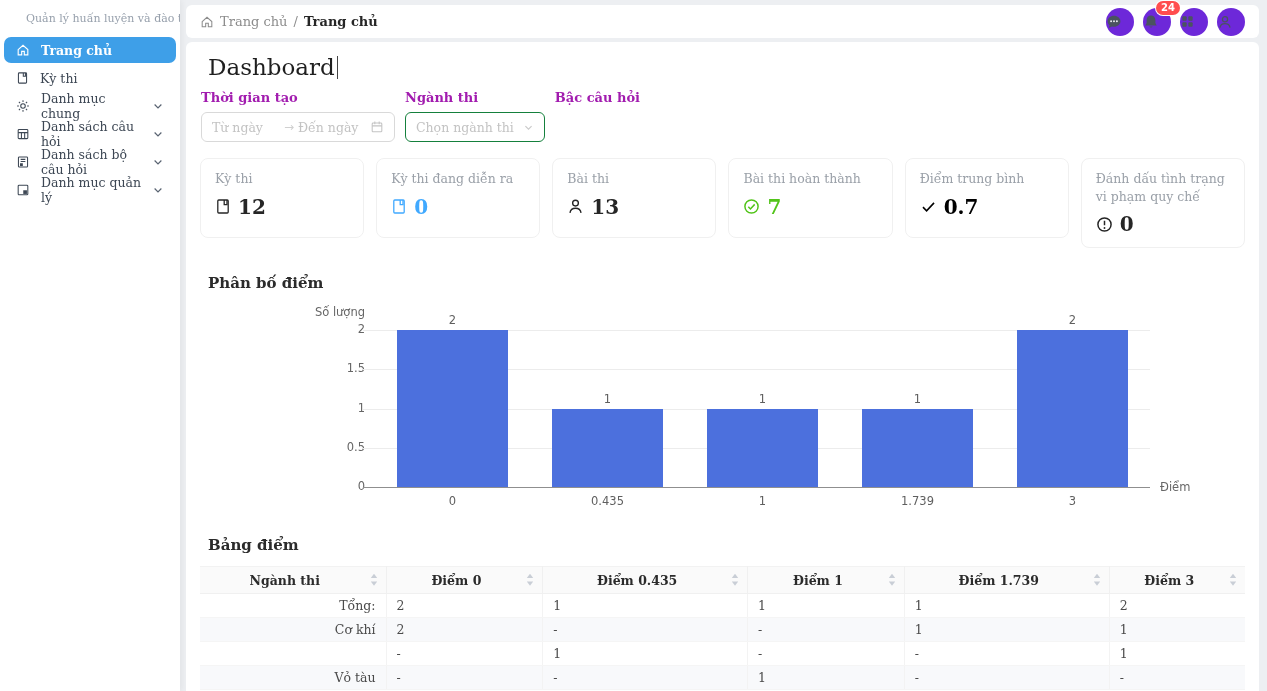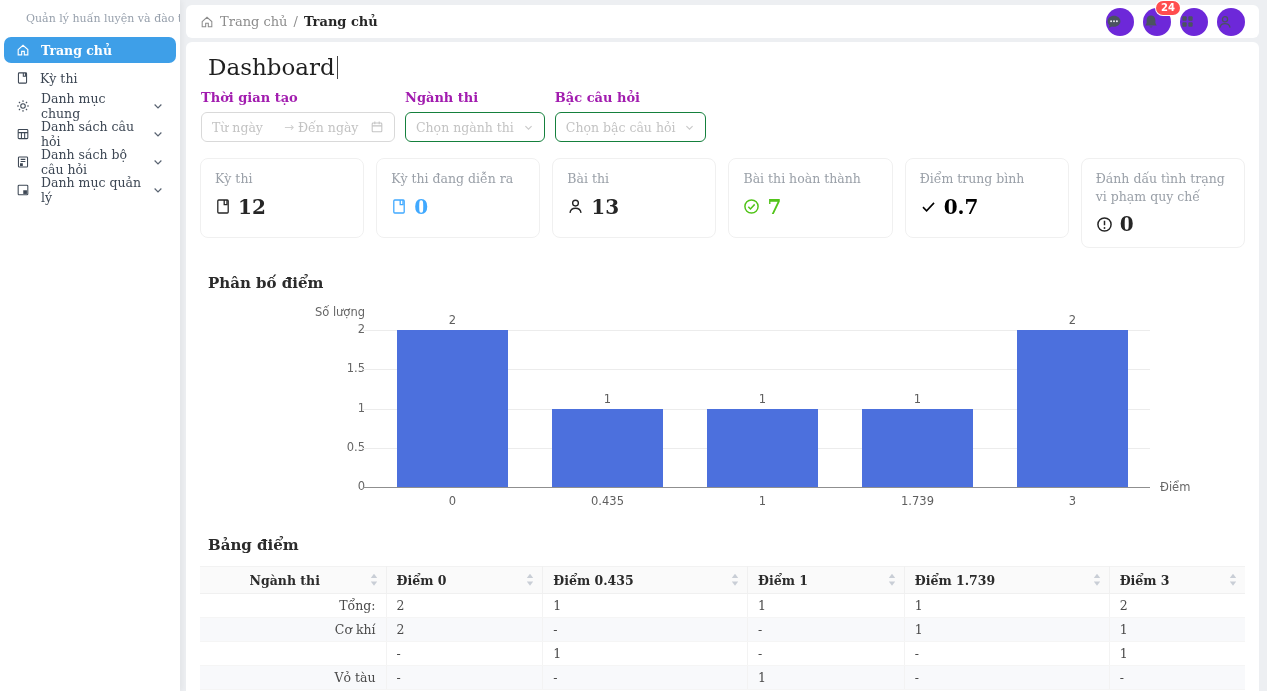--- a/index.html
+++ b/index.html
@@ -69,21 +69,21 @@
   .gridline{position:absolute;height:0;border-top:1px solid #ececec;}
   .axisline{position:absolute;height:0;border-top:1px solid #8f8f8f;}
   .bar{position:absolute;cursor:pointer;}
   .dlabel,.xlabel{position:absolute;text-align:center;color:#5f5f5f;}
   .xname{position:absolute;color:#666;}
   
   .table-wrap{margin-top:14px;}
   table{width:100%;border-collapse:collapse;font-size:12.5px;table-layout:fixed;}
   thead th{background:#fafafa;font-weight:bold;height:27px;padding:0 26px 0 10px;
     border-top:1px solid #f2f2f2;border-bottom:1px solid var(--border);
-    border-right:1px solid var(--border);position:relative;text-align:left;color:#2b2b2b;
+    border-right:1px solid var(--border);position:relative;text-align:center;color:#2b2b2b;
     cursor:pointer;box-sizing:border-box;}
   thead th.center{text-align:center;}
   thead th:last-child{border-right:none;}
   .sorter{position:absolute;right:8px;top:50%;transform:translateY(-50%);display:flex;
     flex-direction:column;gap:1px;color:#c9ced6;}
   tbody td{height:24px;padding:0 10px;border-bottom:1px solid #f5f5f5;
     border-right:1px solid #f3f3f3;color:#4b4b4b;box-sizing:border-box;}
   tbody td:last-child{border-right:none;}
   tbody td.center{text-align:right;}
   tbody tr:nth-child(even){background:#f8f9fb;}
@@ -250,28 +250,20 @@
         <span>Chọn ngành thi</span>
         <span class="dd">
           <svg width="11" height="11" viewBox="0 0 16 16" fill="none" stroke="currentColor" stroke-width="1.6">
               <path d="M3.5 6l4.5 4.5L12.5 6"></path>
             </svg>
         </span>
       </div>
     </div>
     <div class="filter">
       <div class="f-label">Bậc câu hỏi</div>
-      <div class="sel">
-        <span>Chọn bậc câu hỏi</span>
-        <span class="dd">
-          <svg width="11" height="11" viewBox="0 0 16 16" fill="none" stroke="currentColor" stroke-width="1.6">
-              <path d="M3.5 6l4.5 4.5L12.5 6"></path>
-            </svg>
-        </span>
-      </div>
     </div>
   </div>
 
   <div class="cards">
       <div class="card">
         <div class="card-label">Kỳ thi</div>
         <div class="card-value" style="color:#262626">
           <span class="sicon">
             <svg width="16" height="17" viewBox="0 0 16 16" fill="none" stroke="currentColor" stroke-width="1.3">
               <rect x="2.8" y="1.5" width="10.4" height="13" rx="1"></rect>

